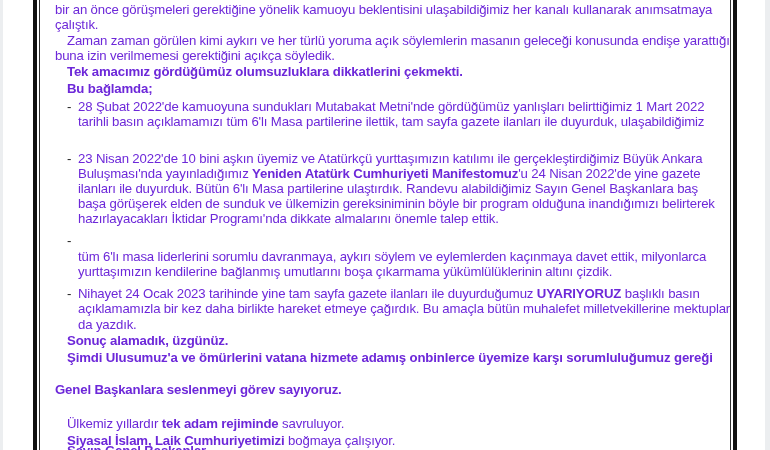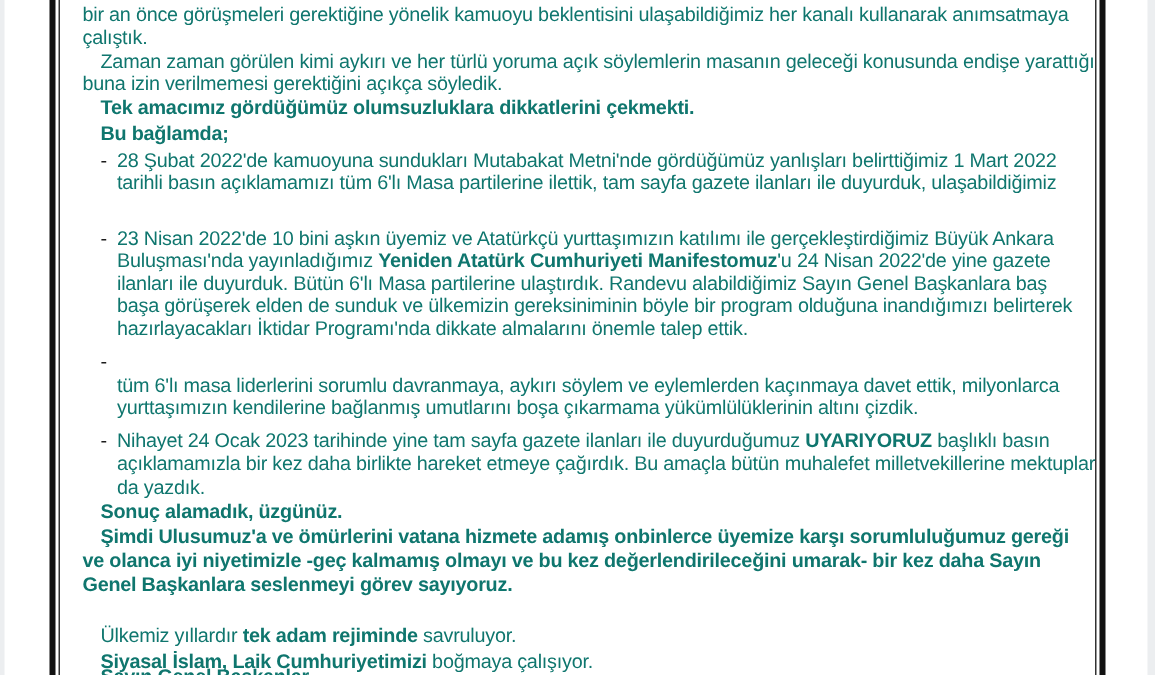--- a/index.html
+++ b/index.html
@@ -46,21 +46,21 @@
       width: 690px;
       height: 450px;
       overflow: hidden;
     }
     .line {
       position: absolute;
       white-space: nowrap;
       font-size: 13.2px;
       line-height: 15px;
       letter-spacing: -0.15px;
-      color: #0f766e;
+      color: #6d28d9;
     }
     .line b {
       font-weight: 700;
     }
     .bold-line {
       font-weight: 700;
     }
     .dash {
       position: absolute;
       white-space: nowrap;
@@ -97,18 +97,17 @@
     <div class="line" style="left: 38px; top: 211px;"><span>hazırlayacakları İktidar Programı'nda dikkate almalarını önemle talep ettik.</span></div>
     <span class="dash" style="left: 27px; top: 233px;">-</span>
     <div class="line" style="left: 38px; top: 249px;"><span>tüm 6'lı masa liderlerini sorumlu davranmaya, aykırı söylem ve eylemlerden kaçınmaya davet ettik, milyonlarca</span></div>
     <div class="line" style="left: 38px; top: 264px;"><span>yurttaşımızın kendilerine bağlanmış umutlarını boşa çıkarmama yükümlülüklerinin altını çizdik.</span></div>
     <span class="dash" style="left: 27px; top: 286px;">-</span>
     <div class="line" style="left: 38px; top: 286px;"><span>Nihayet 24 Ocak 2023 tarihinde yine tam sayfa gazete ilanları ile duyurduğumuz </span><b>UYARIYORUZ</b><span> başlıklı basın</span></div>
     <div class="line" style="left: 38px; top: 301px;"><span>açıklamamızla bir kez daha birlikte hareket etmeye çağırdık. Bu amaçla bütün muhalefet milletvekillerine mektuplar</span></div>
     <div class="line" style="left: 38px; top: 317px;"><span>da yazdık.</span></div>
     <div class="line bold-line" style="left: 27px; top: 333px;"><span>Sonuç alamadık, üzgünüz.</span></div>
     <div class="line bold-line" style="left: 27px; top: 350px;"><span>Şimdi Ulusumuz'a ve ömürlerini vatana hizmete adamış onbinlerce üyemize karşı sorumluluğumuz gereği</span></div>
-    <div class="line bold-line" style="left: 15px; top: 366px;"><span>ve olanca iyi niyetimizle -geç kalmamış olmayı ve bu kez değerlendirileceğini umarak- bir kez daha Sayın</span></div>
     <div class="line bold-line" style="left: 15px; top: 382px;"><span>Genel Başkanlara seslenmeyi görev sayıyoruz.</span></div>
     <div class="line bold-line" style="left: 27px; top: 399px; margin-top: 44px;"><span>Sayın Genel Başkanlar</span></div>
     <div class="line" style="left: 27px; top: 416px;"><span>Ülkemiz yıllardır </span><b>tek adam rejiminde</b><span> savruluyor.</span></div>
     <div class="line" style="left: 27px; top: 433px;"><b>Siyasal İslam, Laik Cumhuriyetimizi</b><span> boğmaya çalışıyor.</span></div>
   </div>
 
 </body></html>

